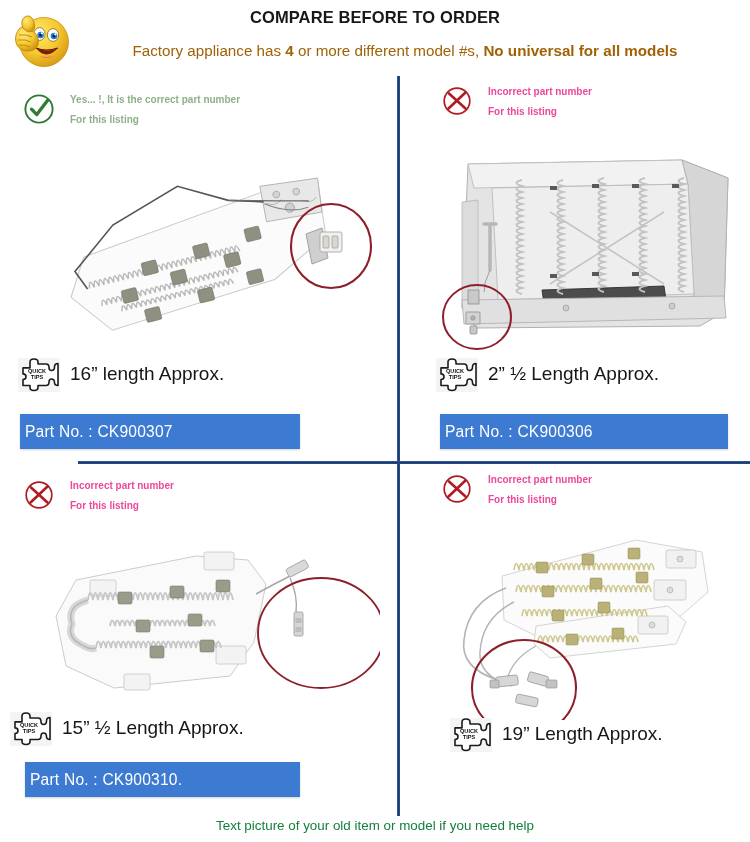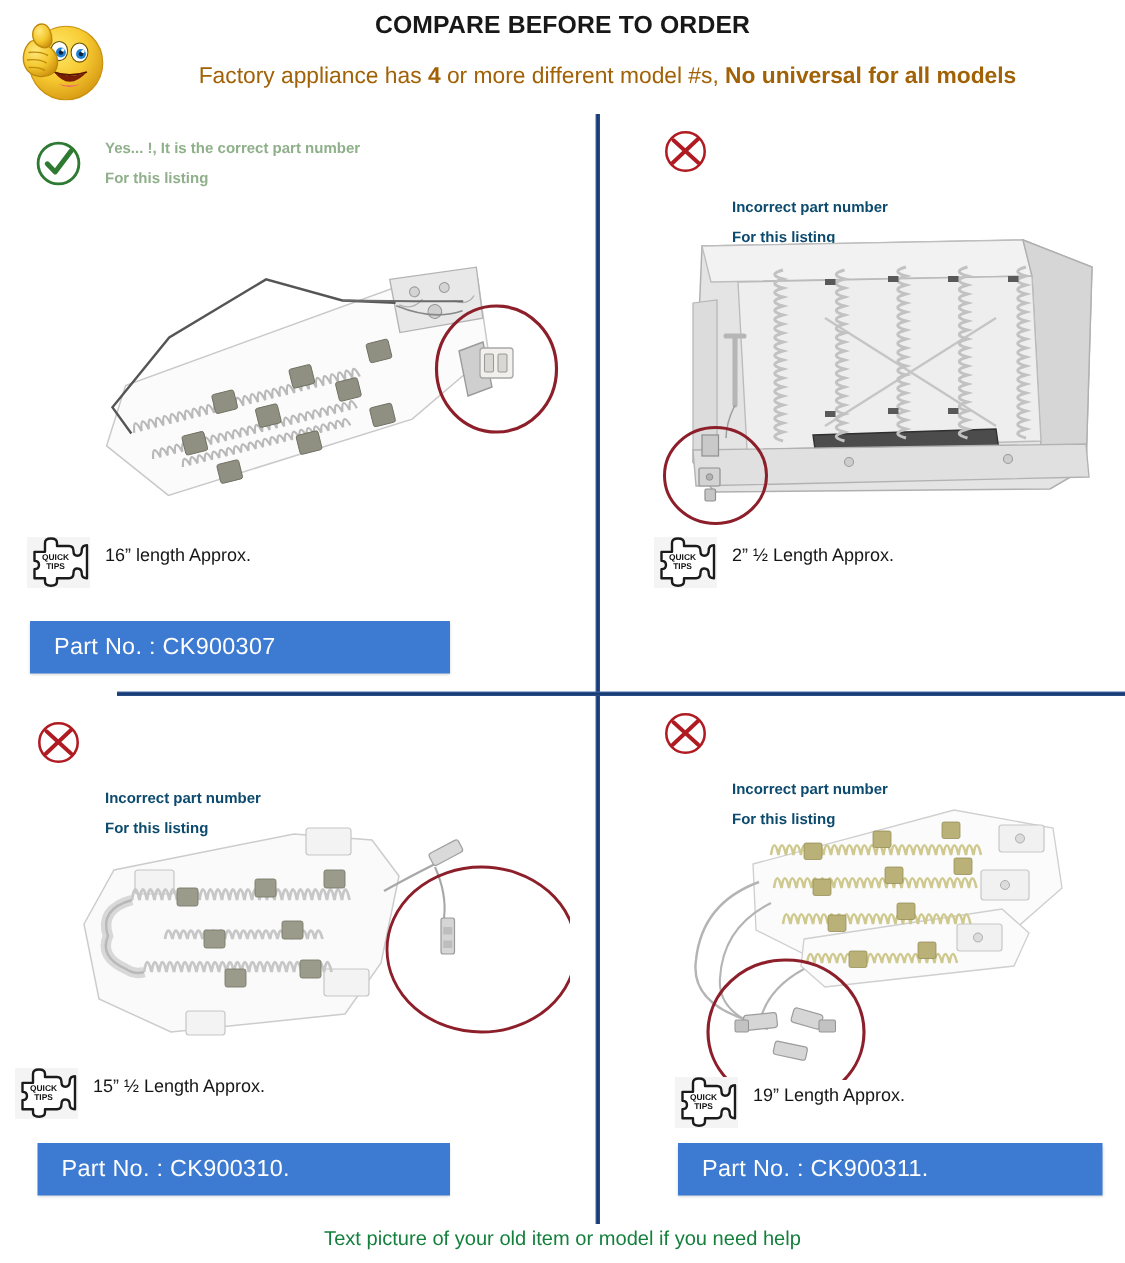--- a/index.html
+++ b/index.html
@@ -50,40 +50,40 @@
 
   
   .flagrow { position: absolute; }
   .flag-icon { position: absolute; left: 0; top: 0; width: 34px; height: 34px; }
   .flag-text {
     position: absolute; left: 48px; top: -2px;
     font-size: 10px; font-weight: bold; line-height: 20px;
     white-space: nowrap;
   }
   .flag-text.ok   { color: #8fb08a; }
-  .flag-text.bad  { color: #0c4a6e; margin-top: 47px; }
+  .flag-text.bad  { color: #ec4899; }
   .flag-text .l2 { display: block; }
 
   
   .lenrow { position: absolute; }
   .tips-icon {
     position: absolute; left: 0; top: 0;
     width: 42px; height: 34px; background: #f4f4f4;
   }
   .len-text {
     position: absolute; left: 52px; top: 5px;
-    font-size: 12px; color: #161616; white-space: nowrap;
+    font-size: 19px; color: #161616; white-space: nowrap;
   }
 
   
   .partbar {
     position: absolute;
     background: #3d7ad1;
     display: flex; align-items: center;
-    padding-left: 16px;
+    padding-left: 5px;
     color: #ffffff;
     font-size: 15.6px;
     letter-spacing: 0.2px;
     box-shadow: 0 1px 2px rgba(0,0,0,0.18);
   }
 
   
   .prod { position: absolute; overflow: hidden; }
 
   
@@ -306,20 +306,21 @@
         <path d="M12 4 q0-3 4-3 q4 0 4 3 l0 2 l8 0 q3 0 3 3.5 q0 3 2.5 3 q3 0 3-3.5 q0-3.5 3.5-3.5
                  l0 0 l0 22 q-3.5 0-3.5-3 q0-3.5-3-3.5 q-2.5 0-2.5 3 q0 3.5-3 3.5 l-8 0 l0 2
                  q0 3-4 3 q-4 0-4-3 l0-2 l-7 0 l0-6 q3 0 3-2.8 q0-2.8-3-2.8 l0-6 l7 0 Z" fill="#ffffff" stroke="#1b1b1b" stroke-width="1.6" stroke-linejoin="round"></path>
         <text x="19" y="15" font-family="'Liberation Sans',sans-serif" font-size="5.6" font-weight="bold" fill="#111" text-anchor="middle">QUICK</text>
         <text x="19" y="21" font-family="'Liberation Sans',sans-serif" font-size="5.6" font-weight="bold" fill="#111" text-anchor="middle">TIPS</text>
       </svg>
     </div>
     <div class="len-text">2” ½  Length Approx.</div>
   </div>
 
+  <div class="partbar" style="left:440px; top:414px; width:288px; height:35px;">Part No. :  CK900306</div>
 
   <div class="flagrow" style="left:22px; top:478px;">
     <div class="flag-icon">
       <svg width="34" height="34" viewBox="0 0 34 34">
         <circle cx="17" cy="17" r="12.8" fill="none" stroke="#b01b22" stroke-width="1.7"></circle>
         <path d="M9 9.5 L25.5 24.5" fill="none" stroke="#b01b22" stroke-width="2.6" stroke-linecap="round"></path>
         <path d="M25.5 8.5 L8.5 24.5" fill="none" stroke="#b01b22" stroke-width="2.6" stroke-linecap="round"></path>
       </svg>
     </div>
     <div class="flag-text bad">
@@ -478,17 +479,16 @@
         <path d="M12 4 q0-3 4-3 q4 0 4 3 l0 2 l8 0 q3 0 3 3.5 q0 3 2.5 3 q3 0 3-3.5 q0-3.5 3.5-3.5
                  l0 0 l0 22 q-3.5 0-3.5-3 q0-3.5-3-3.5 q-2.5 0-2.5 3 q0 3.5-3 3.5 l-8 0 l0 2
                  q0 3-4 3 q-4 0-4-3 l0-2 l-7 0 l0-6 q3 0 3-2.8 q0-2.8-3-2.8 l0-6 l7 0 Z" fill="#ffffff" stroke="#1b1b1b" stroke-width="1.6" stroke-linejoin="round"></path>
         <text x="19" y="15" font-family="'Liberation Sans',sans-serif" font-size="5.6" font-weight="bold" fill="#111" text-anchor="middle">QUICK</text>
         <text x="19" y="21" font-family="'Liberation Sans',sans-serif" font-size="5.6" font-weight="bold" fill="#111" text-anchor="middle">TIPS</text>
       </svg>
     </div>
     <div class="len-text">19” Length Approx.</div>
   </div>
 
-  <div class="partbar" style="left:452px; top:762px; width:283px; height:35px;">Part No. :  CK900311.</div>
 
   <div class="footer">Text picture of your old item or model if you need help</div>
 
 </div>
 
 </body></html>

